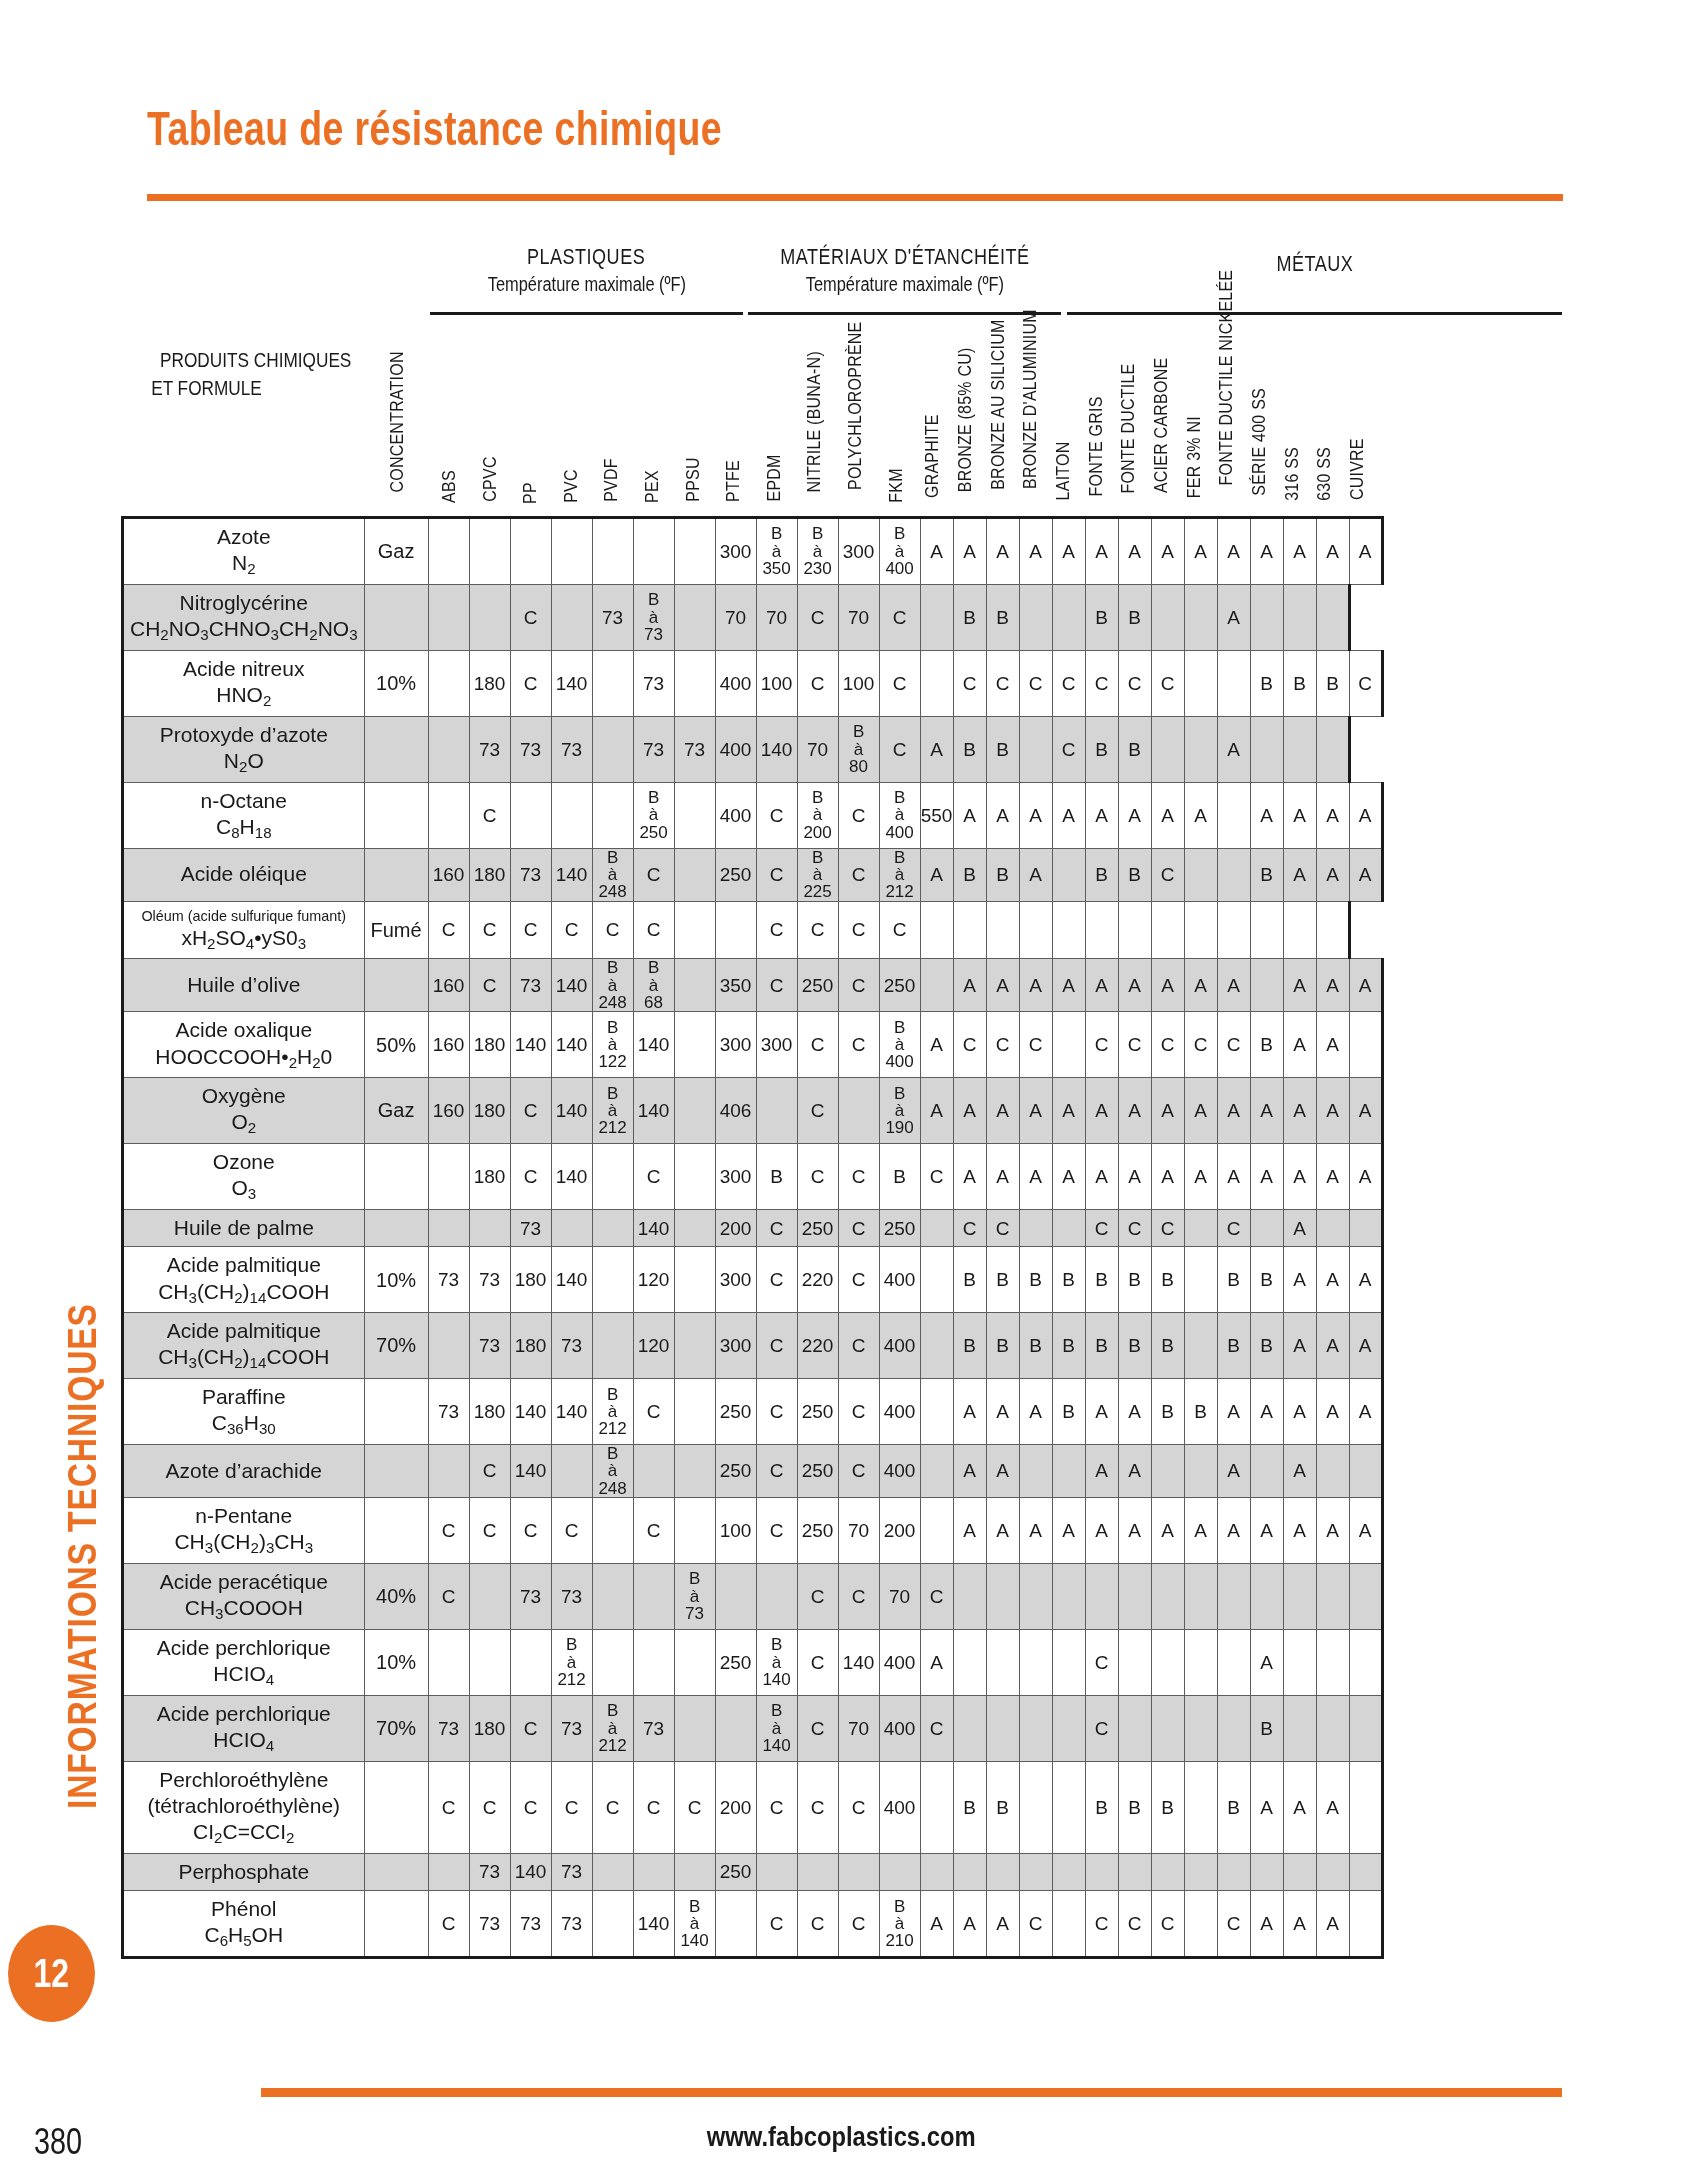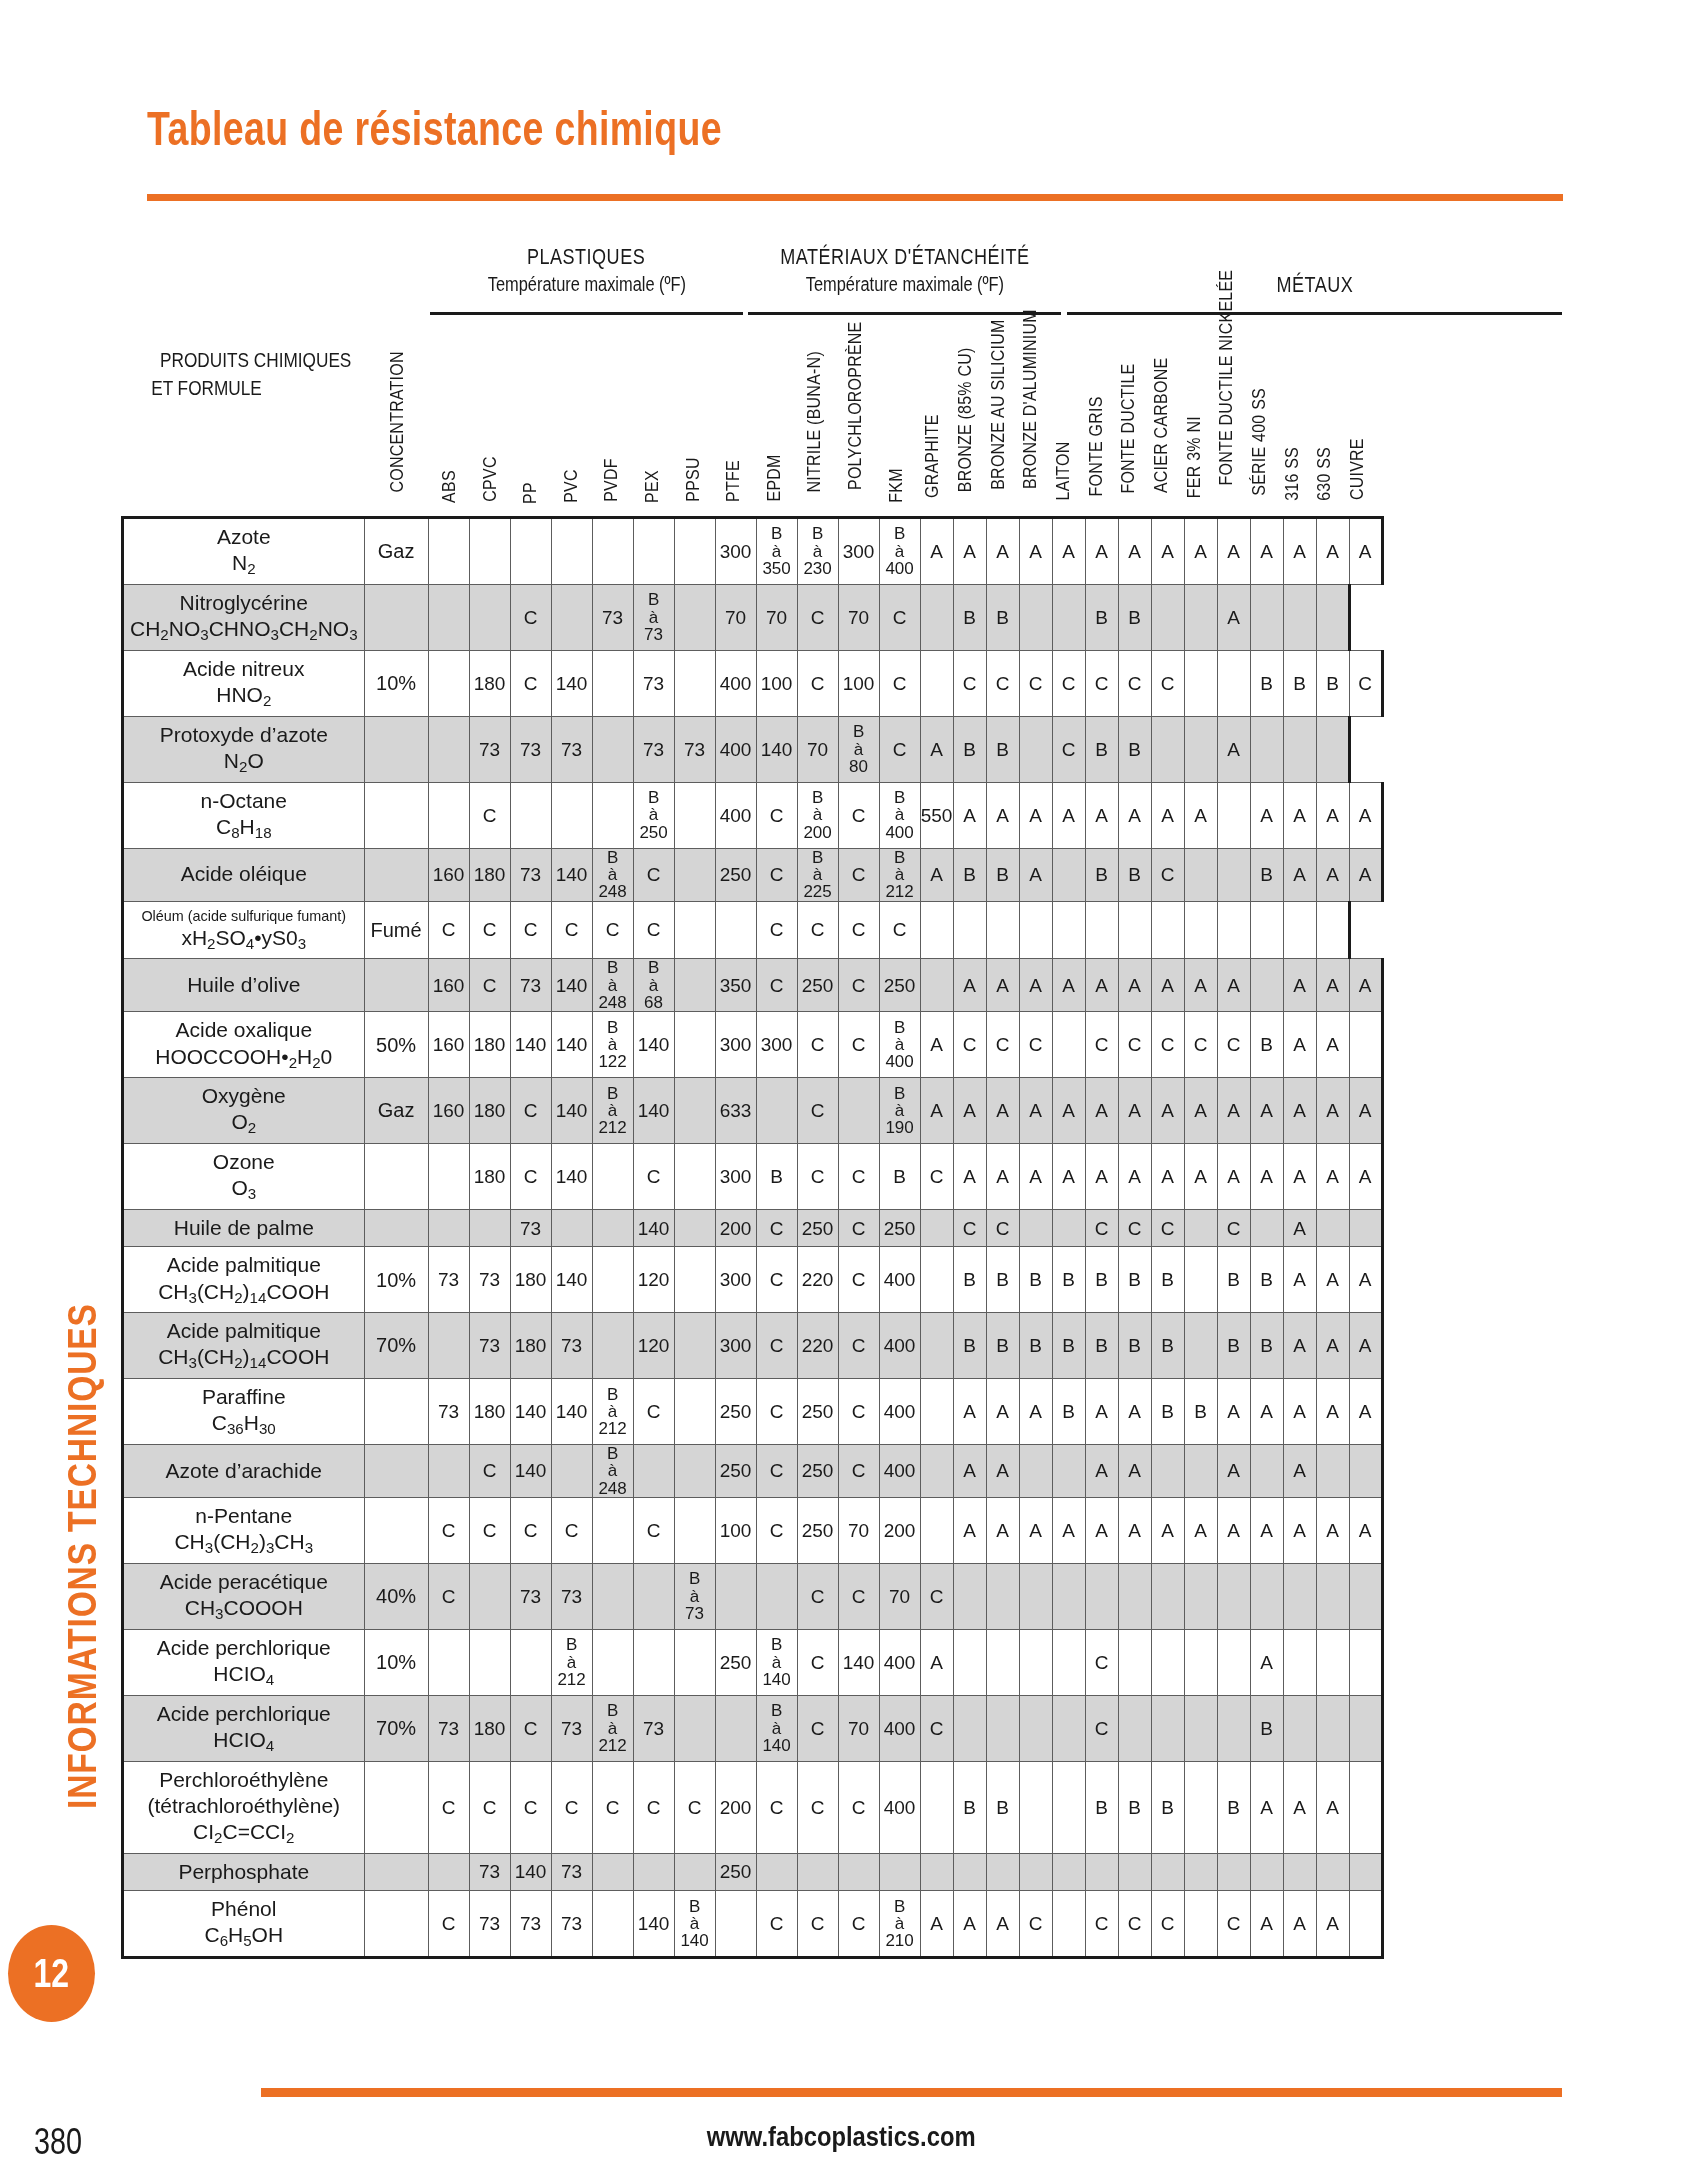--- a/index.html
+++ b/index.html
@@ -178,21 +178,21 @@
     <div class="g2"><span>Température maximale (ºF)</span></div>
   </div>
   <div class="grp-rule" style="left:430px; top:288px; width:313px;"></div>
 
   <div class="grp" style="left:748px; top:220px; width:313px;">
     <div class="g1"><span>MATÉRIAUX D'ÉTANCHÉITÉ</span></div>
     <div class="g2"><span>Température maximale (ºF)</span></div>
   </div>
   <div class="grp-rule" style="left:748px; top:288px; width:313px;"></div>
 
-  <div class="grp" style="left:1067px; top:248px; width:495px;">
+  <div class="grp" style="left:1067px; top:227px; width:495px;">
     <div class="g1"><span>MÉTAUX</span></div>
   </div>
   <div class="grp-rule" style="left:1067px; top:288px; width:495px;"></div>
 
   <div class="rowhead-label">
     <div><span>PRODUITS CHIMIQUES</span></div>
     <div><span>ET FORMULE</span></div>
   </div>
 
   <div class="vcaps" id="vcaps">
@@ -555,21 +555,21 @@
             <div>O<sub>2</sub></div>
           </td>
           <td class="conc">Gaz</td>
           <td>160</td>
           <td>180</td>
           <td>C</td>
           <td>140</td>
           <td class="ba">B<br>à<br>212</td>
           <td>140</td>
           <td></td>
-          <td>633</td>
+          <td>406</td>
           <td></td>
           <td>C</td>
           <td></td>
           <td class="ba">B<br>à<br>190</td>
           <td>A</td>
           <td>A</td>
           <td>A</td>
           <td>A</td>
           <td>A</td>
           <td>A</td>

